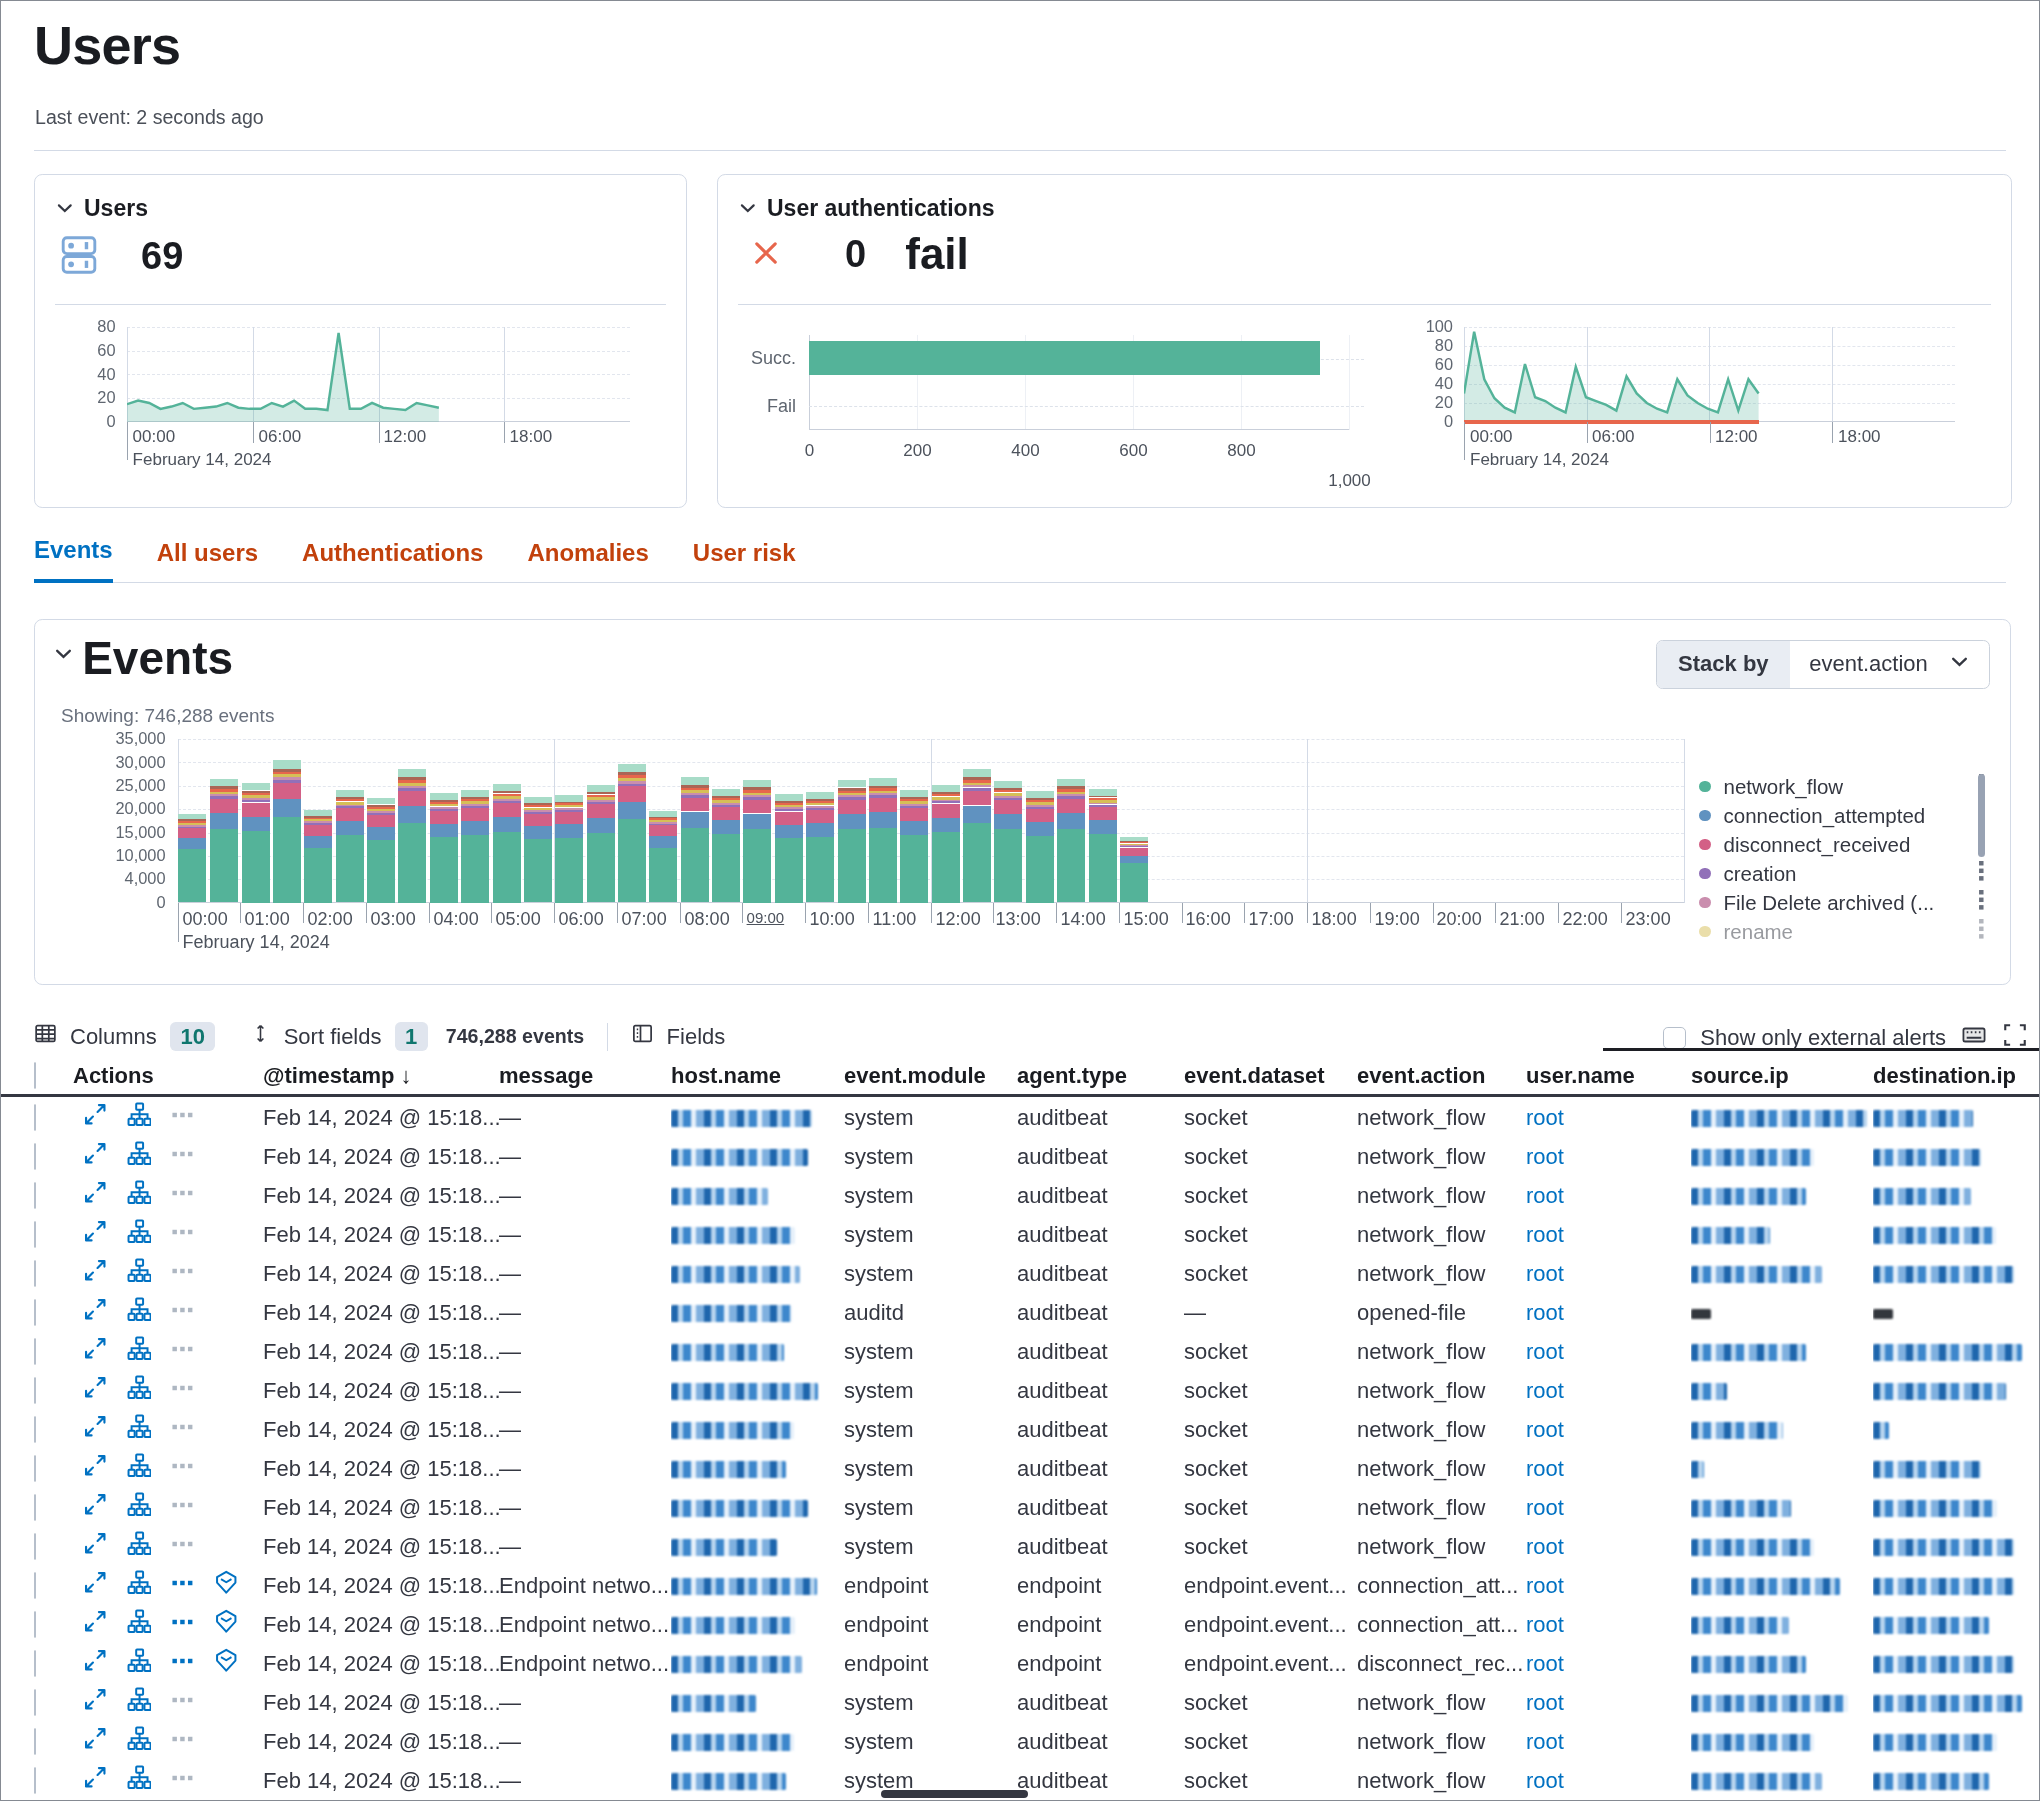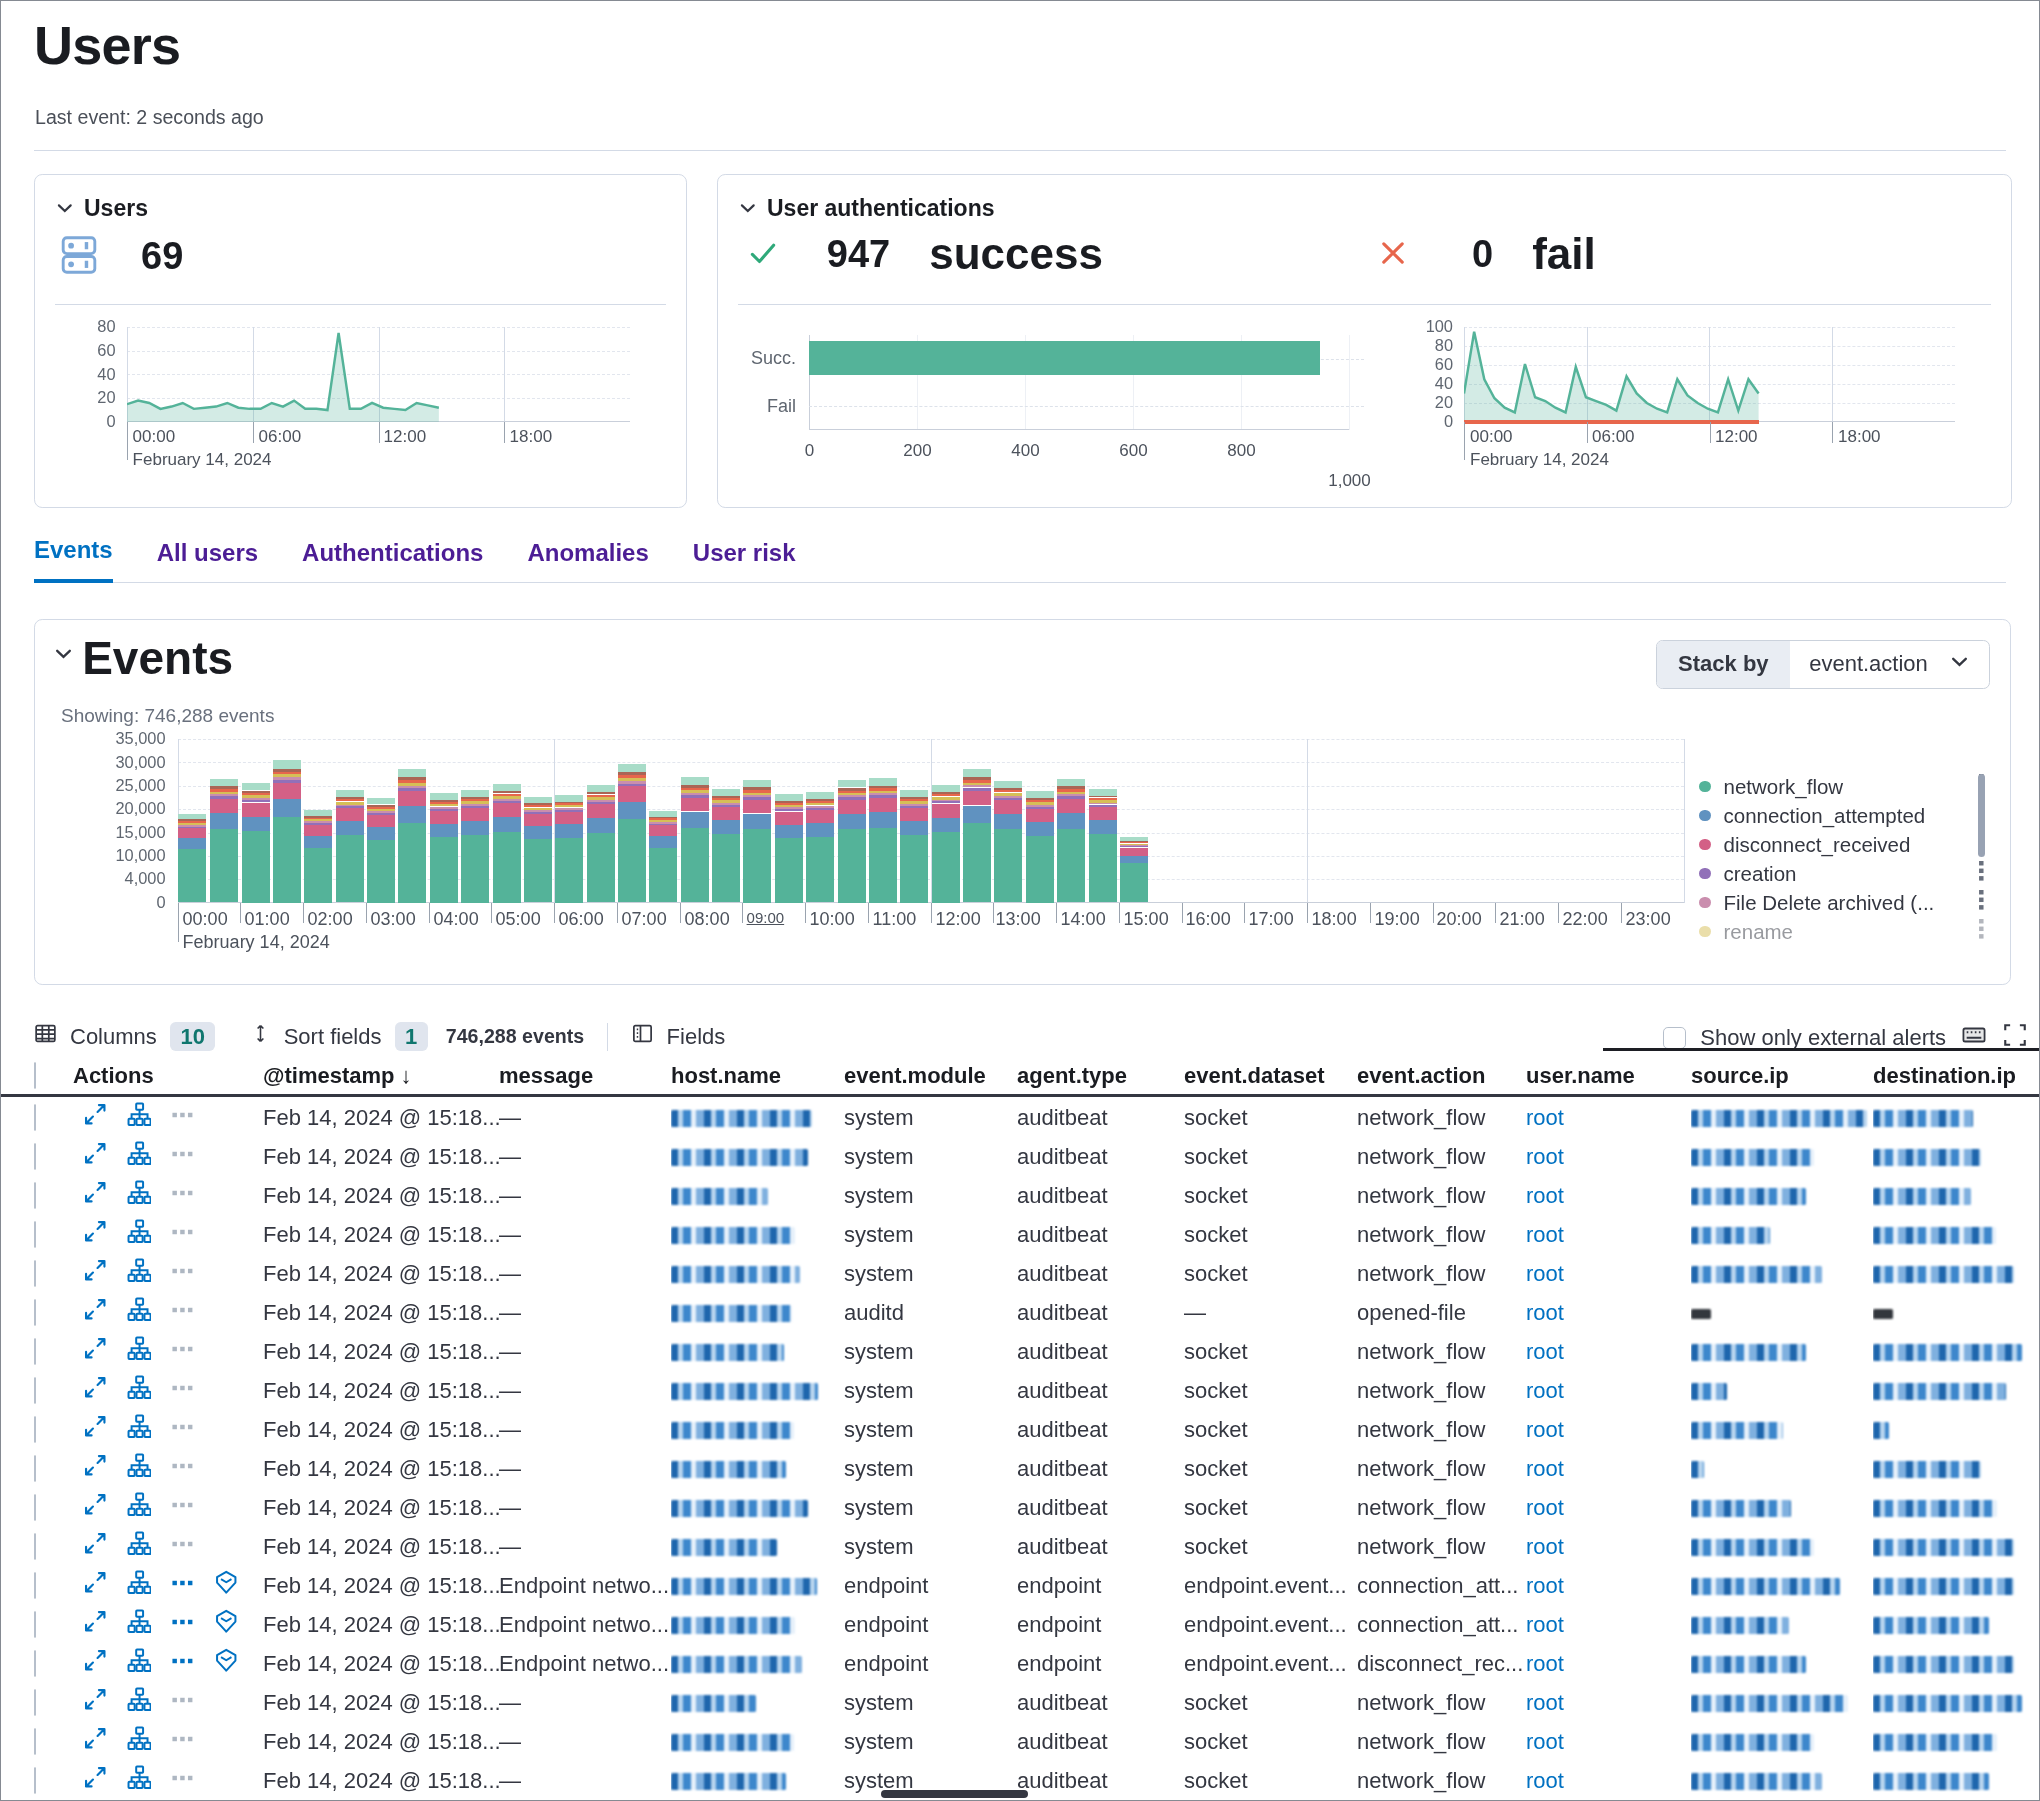--- a/index.html
+++ b/index.html
@@ -13,21 +13,21 @@
   .p-title{position:absolute;top:19.6px;left:19.6px;display:flex;align-items:center;gap:9.8px;font-size:23px;font-weight:700;color:#1a1c21;}
   .p-div{position:absolute;top:129px;left:19.6px;right:19.6px;border-top:0.8px solid #D3DAE6;}
   .kpi-val-row{position:absolute;top:57px;left:21px;display:flex;align-items:center;}
   .kpi-val{font-size:38px;font-weight:700;margin-left:39px;color:#1a1c21;}
   .auth-row{position:absolute;top:54px;left:19.6px;right:19.6px;display:flex;}
   .auth-half{width:50%;display:flex;align-items:center;}
   .a-val{margin-left:47px;font-size:38px;font-weight:700;color:#1a1c21;}
   .a-lab{margin-left:39px;font-size:44px;font-weight:800;color:#1a1c21;}
   
   #tabs{position:absolute;top:530px;left:33px;right:33px;height:51px;border-bottom:0.8px solid #D3DAE6;display:flex;gap:44px;align-items:flex-end;}
-  .tab{font-size:24px;font-weight:700;padding-bottom:14.7px;cursor:pointer;color:#4c1d95;}
+  .tab{font-size:24px;font-weight:700;padding-bottom:14.7px;cursor:pointer;color:#c2410c;}
   .tab.active{color:#0071C2;border-bottom:4.1px solid #0071C2;margin-bottom:-0.8px;}
   
   .e-title{position:absolute;top:14.7px;left:18px;display:flex;align-items:flex-start;gap:8.2px;}
   .e-title .t{font-size:46px;font-weight:800;color:#1a1c21;line-height:1;}
   .stackby{position:absolute;top:19.6px;right:19.6px;height:47px;border:0.8px solid #CBD2DC;border-radius:6.5px;display:flex;align-items:stretch;overflow:hidden;background:#fff;}
   .sb-l{background:#E9EDF3;display:flex;align-items:center;padding:0 21px;font-size:22px;font-weight:700;}
   .sb-r{display:flex;align-items:center;gap:21px;padding:0 19.6px;font-size:22px;}
   
   .chart{position:absolute;}
   .plot{position:absolute;}
@@ -132,27 +132,20 @@
   <div class="panel" style="top:173px;left:716px;width:1293px;height:332px;">
     <div class="p-title">
       <span class="chev">
           <svg width="19.6" height="19.6" viewBox="0 0 16 16">
             <path d="M3.2 6l4.8 4.6L12.8 6" fill="none" stroke="#343741" stroke-width="1.8" stroke-linecap="round"></path>
           </svg>
         </span>
       <span>User authentications</span>
     </div>
     <div class="auth-row">
-      <div class="auth-half">
-        <span style="margin-left:8.2px;"><svg width="34" height="34" viewBox="0 0 24 24">
-              <path d="M4.5 13l5 5L19.5 6.5" fill="none" stroke="#2FA97A" stroke-width="2.2" stroke-linecap="round" stroke-linejoin="round"></path>
-            </svg></span>
-        <span class="a-val">947</span>
-        <span class="a-lab">success</span>
-      </div>
       <div class="auth-half">
         <span style="margin-left:11.5px;"><svg width="34" height="34" viewBox="0 0 24 24">
               <path d="M5.5 5.5l13 13M18.5 5.5l-13 13" stroke="#E7664C" stroke-width="2.2" stroke-linecap="round"></path>
             </svg></span>
         <span class="a-val" style="margin-left:62px;">0</span>
         <span class="a-lab">fail</span>
       </div>
     </div>
     <div class="p-div"></div>
     <div id="authBar" class="chart" style="top:160px;left:21px;width:630px;height:147px;">

